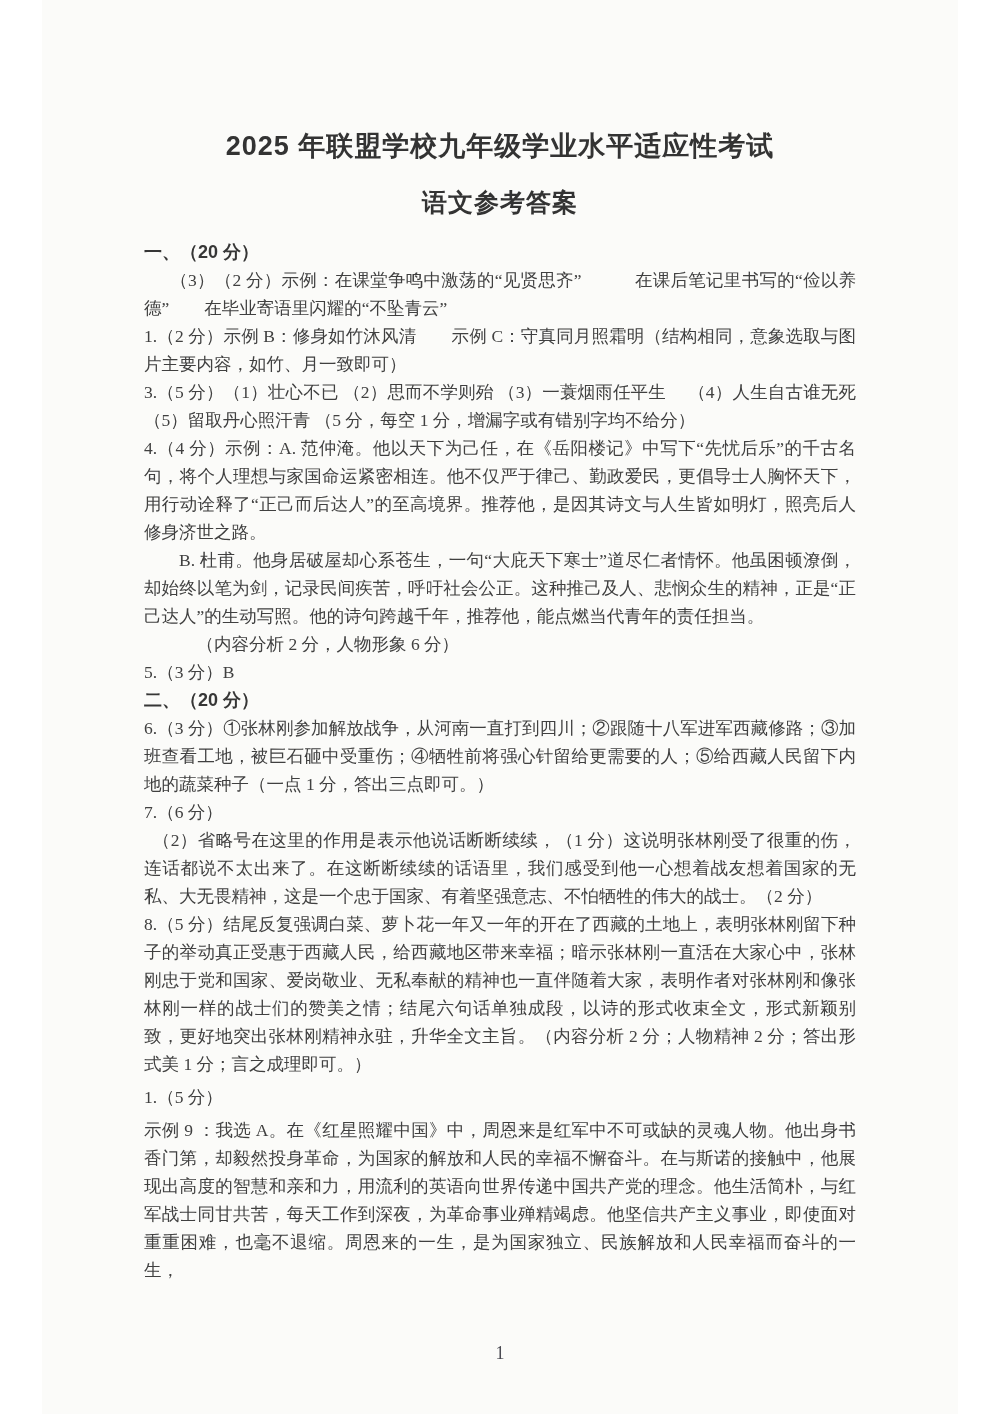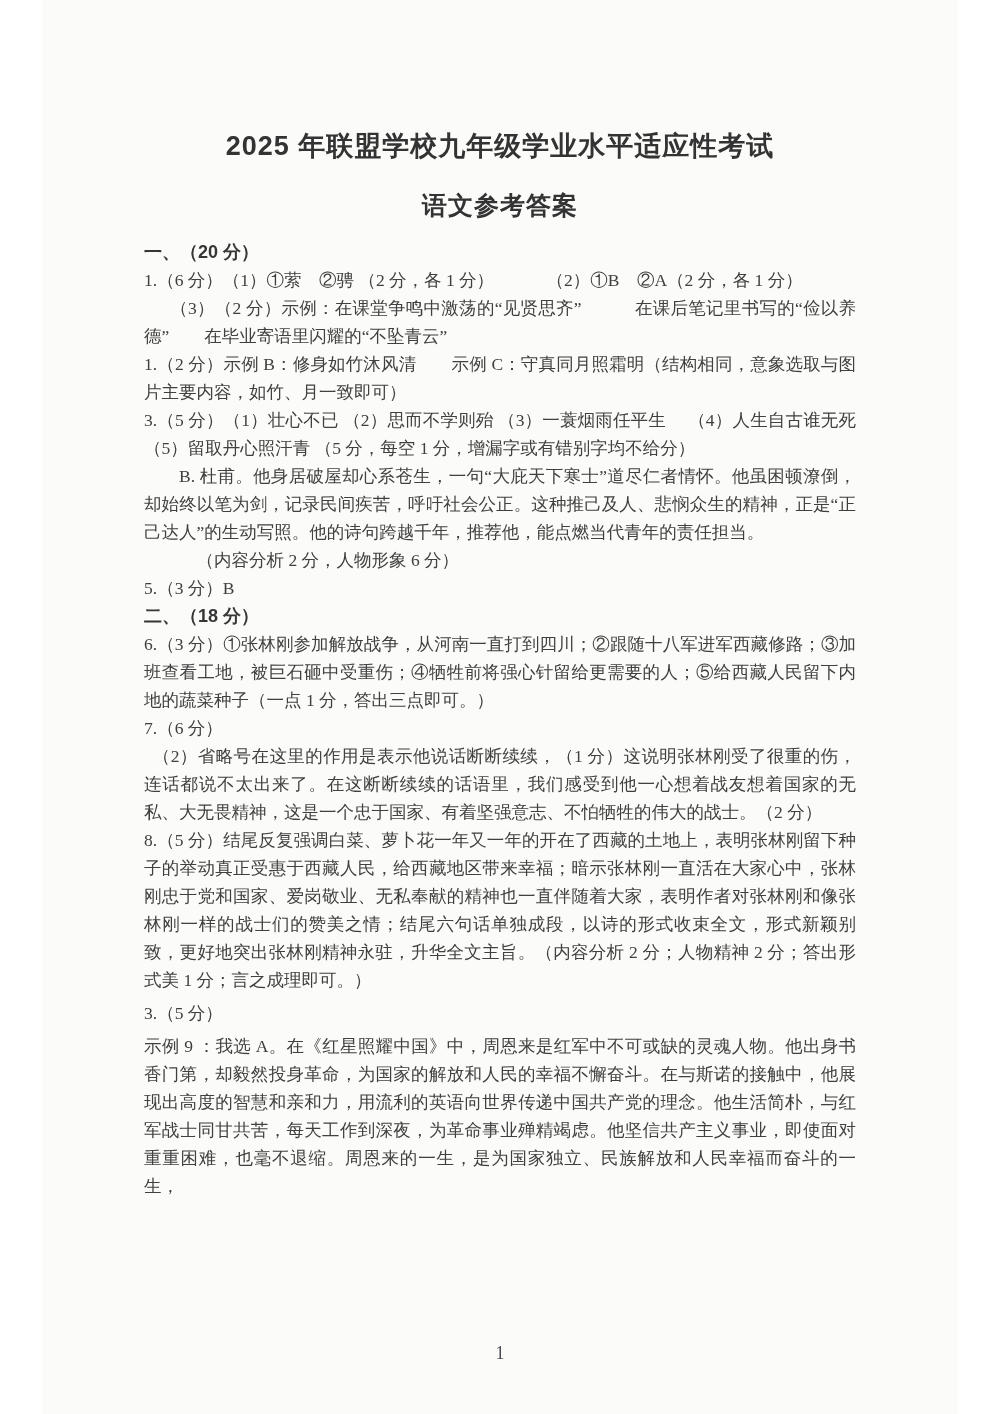--- a/index.html
+++ b/index.html
@@ -23,21 +23,21 @@
     font-family: "Liberation Sans", sans-serif;
     font-weight: 700;
     font-size: 27px;
     line-height: 1.25;
     letter-spacing: 1px;
     color: #333333;
   }
   .doc-subtitle {
     margin: 26px 0 0 0;
     text-align: center;
-    font-family: Liberation Sans, sans-serif;
+    font-family: Liberation Mono, monospace;
     font-weight: 700;
     font-size: 25px;
     line-height: 1.2;
     letter-spacing: 1px;
     color: #333333;
   }
   .content {
     width: 712px;
     margin: 18px auto 16px auto;
     font-family: "Liberation Serif", serif;
@@ -75,31 +75,31 @@
 </head>
 <body>
 
 <div class="page">
 
   <h1 class="doc-title">2025 年联盟学校九年级学业水平适应性考试</h1>
   <h2 class="doc-subtitle">语文参考答案</h2>
 
   <div class="content">
     <p class="sec-heading">一、（20 分）</p>
-    <p>1.（6 分）（1）①萦　②骋 （2 分，各 1 分）　　　（2）①B　②A（2 分，各 1 分）</p>
     <p class="ind-15">（3）（2 分）示例：在课堂争鸣中激荡的“见贤思齐”　　　在课后笔记里书写的“俭以养德”　　在毕业寄语里闪耀的“不坠青云”</p>
     <p>1.（2 分）示例 B：修身如竹沐风清　　示例 C：守真同月照霜明（结构相同，意象选取与图片主要内容，如竹、月一致即可）</p>
     <p>3.（5 分）（1）壮心不已 （2）思而不学则殆 （3）一蓑烟雨任平生 　（4）人生自古谁无死（5）留取丹心照汗青 （5 分，每空 1 分，增漏字或有错别字均不给分）</p>
+    <p>4.（4 分）示例：A. 范仲淹。他以天下为己任，在《岳阳楼记》中写下“先忧后乐”的千古名句，将个人理想与家国命运紧密相连。他不仅严于律己、勤政爱民，更倡导士人胸怀天下，用行动诠释了“正己而后达人”的至高境界。推荐他，是因其诗文与人生皆如明灯，照亮后人修身济世之路。</p>
     <p class="ind-2">B. 杜甫。他身居破屋却心系苍生，一句“大庇天下寒士”道尽仁者情怀。他虽困顿潦倒，却始终以笔为剑，记录民间疾苦，呼吁社会公正。这种推己及人、悲悯众生的精神，正是“正己达人”的生动写照。他的诗句跨越千年，推荐他，能点燃当代青年的责任担当。</p>
     <p class="ind-3">（内容分析 2 分，人物形象 6 分）</p>
     <p>5.（3 分）B</p>
-    <p class="sec-heading">二、（18 分）</p>
+    <p class="sec-heading">二、（20 分）</p>
     <p>6.（3 分）①张林刚参加解放战争，从河南一直打到四川；②跟随十八军进军西藏修路；③加班查看工地，被巨石砸中受重伤；④牺牲前将强心针留给更需要的人；⑤给西藏人民留下内地的蔬菜种子（一点 1 分，答出三点即可。）</p>
     <p>7.（6 分）</p>
     <p class="ind-05">（2）省略号在这里的作用是表示他说话断断续续，（1 分）这说明张林刚受了很重的伤，连话都说不太出来了。在这断断续续的话语里，我们感受到他一心想着战友想着国家的无私、大无畏精神，这是一个忠于国家、有着坚强意志、不怕牺牲的伟大的战士。（2 分）</p>
     <p>8.（5 分）结尾反复强调白菜、萝卜花一年又一年的开在了西藏的土地上，表明张林刚留下种子的举动真正受惠于西藏人民，给西藏地区带来幸福；暗示张林刚一直活在大家心中，张林刚忠于党和国家、爱岗敬业、无私奉献的精神也一直伴随着大家，表明作者对张林刚和像张林刚一样的战士们的赞美之情；结尾六句话单独成段，以诗的形式收束全文，形式新颖别致，更好地突出张林刚精神永驻，升华全文主旨。（内容分析 2 分；人物精神 2 分；答出形式美 1 分；言之成理即可。）</p>
-    <p class="gap-top">3.（5 分）</p>
+    <p class="gap-top">1.（5 分）</p>
     <p class="gap-top">示例 9 ：我选 A。在《红星照耀中国》中，周恩来是红军中不可或缺的灵魂人物。他出身书香门第，却毅然投身革命，为国家的解放和人民的幸福不懈奋斗。在与斯诺的接触中，他展现出高度的智慧和亲和力，用流利的英语向世界传递中国共产党的理念。他生活简朴，与红军战士同甘共苦，每天工作到深夜，为革命事业殚精竭虑。他坚信共产主义事业，即使面对重重困难，也毫不退缩。周恩来的一生，是为国家独立、民族解放和人民幸福而奋斗的一生，</p>
   </div>
 
   <div class="page-number">1</div>
 
 </div>
 
 </body></html>

